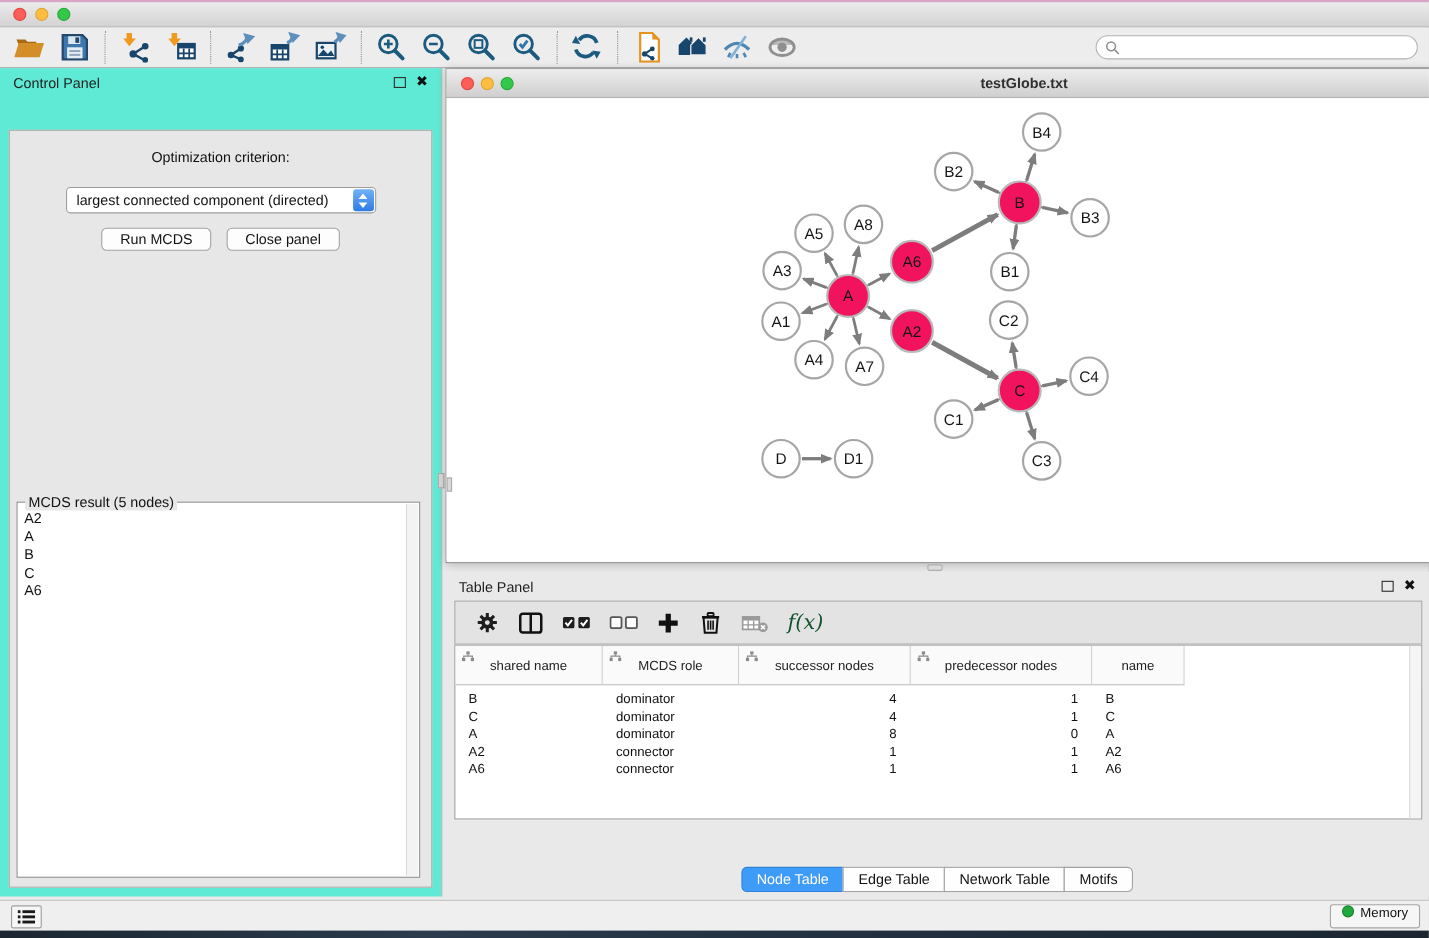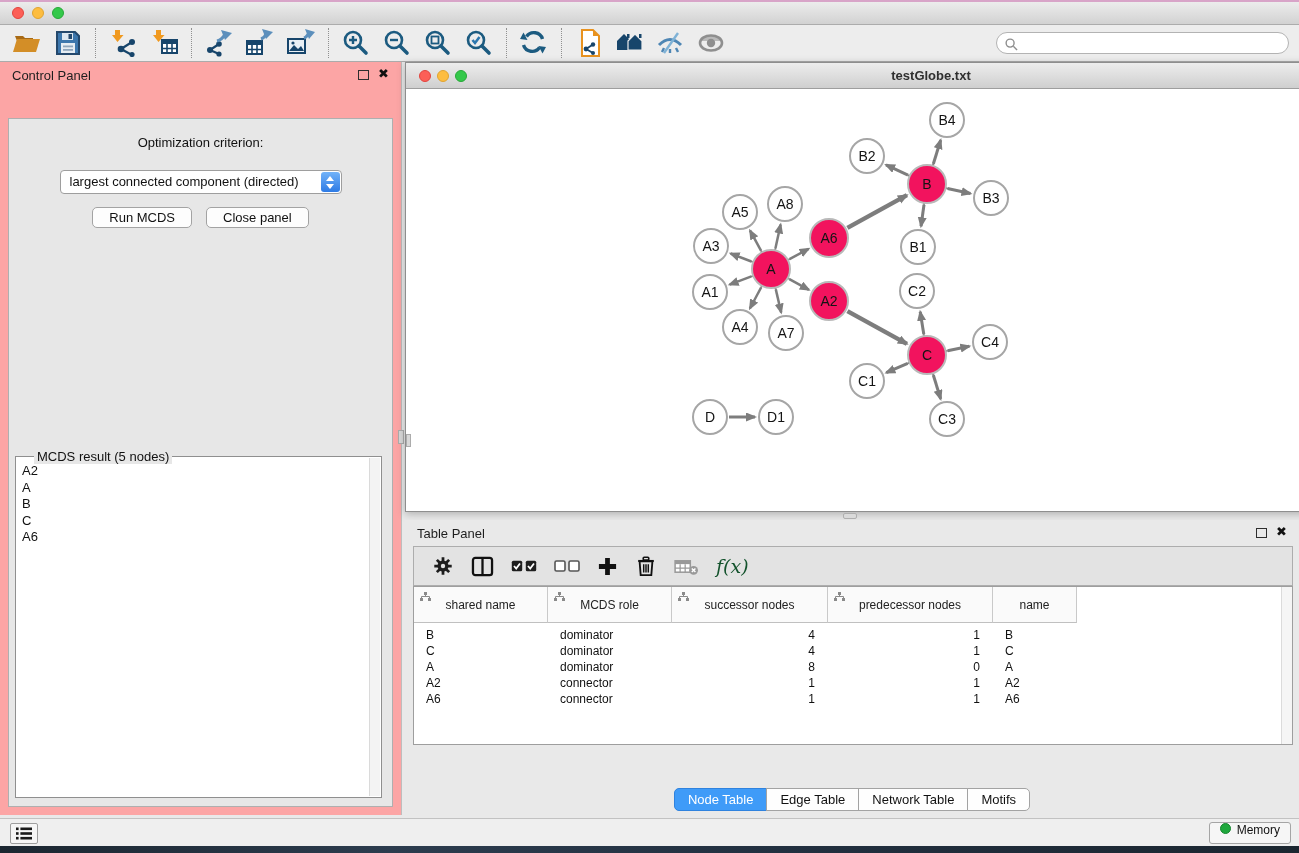--- a/index.html
+++ b/index.html
@@ -25,21 +25,21 @@
   .tgroup + .tgroup { border-left:1px dotted #909090; }
   .tbtn { width:36px; height:30px; display:flex; align-items:center; justify-content:center;
     background:transparent; border:none; cursor:pointer; }
   .searchwrap { margin-left:auto; margin-right:10px; position:relative; }
   .searchwrap input { width:293px; height:22px; border:1px solid #B3B3B3; border-radius:12px;
     background:#FFF; padding:0 8px 0 26px; font-size:12px; outline:none; }
   .searchwrap .mag { position:absolute; left:9px; top:5px; }
 
   
   .control-panel { position:absolute; left:0; top:62px; width:402px; height:753px;
-    background:#fca5a5; border-right:1px solid #BDBDBD; }
+    background:#5eead4; border-right:1px solid #BDBDBD; }
   .panel-header { position:relative; height:26px; }
   .panel-header .ptitle { position:absolute; left:12px; top:6px; font-size:13px; color:#1E1E1E; }
   .win-float { position:absolute; right:32px; top:8px; width:11px; height:10px;
     border:1.6px solid #2E2E2E; background:transparent; }
   .win-close { position:absolute; right:12px; top:4px; font-size:13px; font-weight:bold; color:#111; }
   .seg-tabs { position:absolute; left:0; width:100%; display:flex; justify-content:center; }
   .cp-tabs { top:33px; }
   .seg-tab { padding:3px 13px; font-size:13px; background:#FEFEFE; border:1px solid #A3A3A3;
     margin-left:-1px; color:#111; cursor:pointer; }
   .seg-tab:first-child { border-radius:5px 0 0 5px; margin-left:0; }
@@ -57,21 +57,21 @@
     align-items:center; justify-content:center; gap:3px; }
   .tri-up { width:0; height:0; border-left:4px solid transparent; border-right:4px solid transparent;
     border-bottom:5px solid #FFF; }
   .tri-dn { width:0; height:0; border-left:4px solid transparent; border-right:4px solid transparent;
     border-top:5px solid #FFF; }
   .btn-row { margin-top:13px; display:flex; justify-content:center; gap:14px; }
   .btn { padding:2px 16px; font-size:13px; background:#FDFDFD; border:1px solid #A3A3A3;
     border-radius:5px; color:#111; cursor:pointer; }
   .result-box { position:absolute; left:6px; right:10px; top:337px; bottom:8px;
     border:1px solid #8F8F8F; background:#FFF; }
-  .result-legend { position:absolute; top:-8px; left:18px; font-size:13px; color:#111;
+  .result-legend { position:absolute; top:-8px; left:7px; font-size:13px; color:#111;
     background:#E7E7E7; padding:0 3px; }
   .result-list { position:absolute; left:2px; top:2px; bottom:2px; right:14px;
     padding:4px 0 0 4px; overflow:hidden; }
   .result-item { font-size:13px; line-height:16.5px; color:#111; cursor:default; }
   .vtrack { position:absolute; right:1px; top:1px; bottom:1px; width:11px; background:#F3F3F3;
     border-left:1px solid #DADADA; }
 
   
   .network-window { position:absolute; left:405px; top:62px; width:1052px; height:450px;
     background:#FFF; border:1px solid #8E8E8E; box-shadow:0 2px 8px rgba(0,0,0,.25); }

